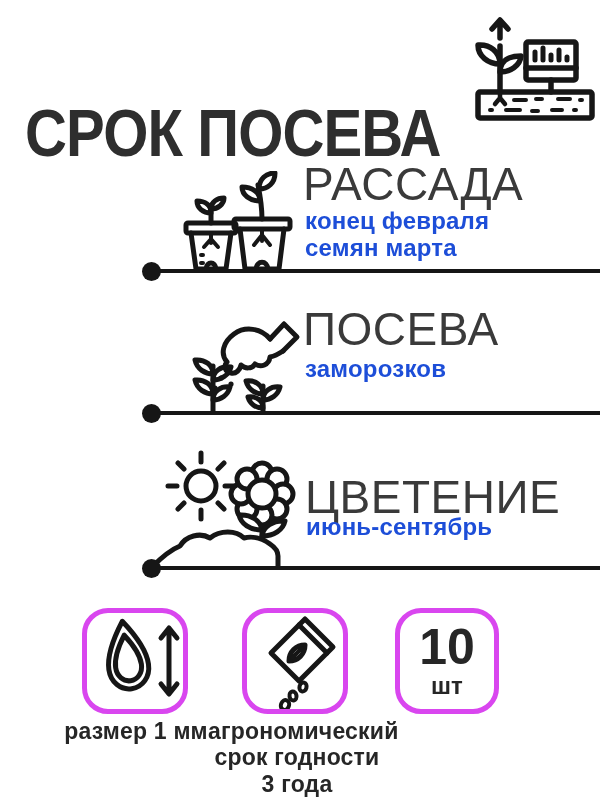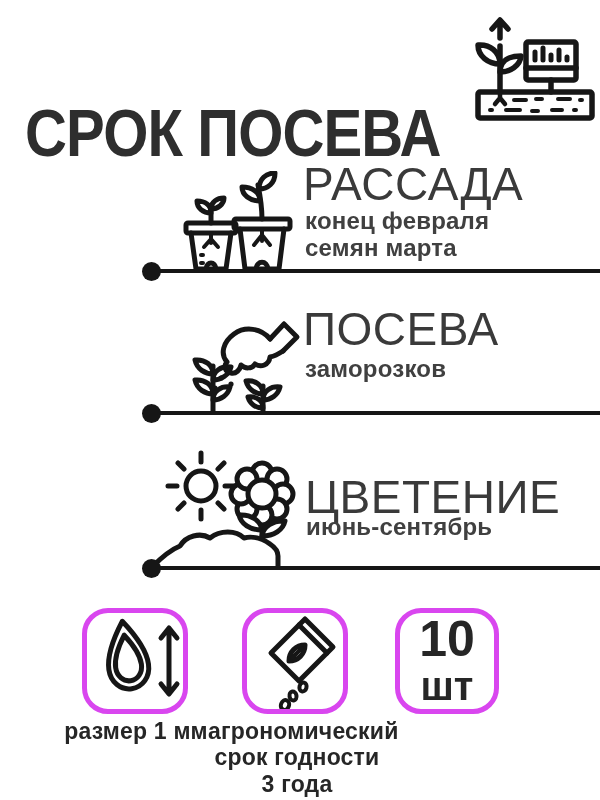--- a/index.html
+++ b/index.html
@@ -12,35 +12,35 @@
     position:absolute;left:25px;top:56px;font-size:66px;font-weight:700;
     color:#2e2e2e;letter-spacing:-1px;line-height:1;white-space:nowrap;
     transform:scaleX(.88);transform-origin:left top;
   }
   .icon svg{display:block;width:100%;height:100%;}
   .sec-heading{
     position:absolute;font-size:46px;font-weight:400;color:#3a3a3a;
     letter-spacing:.5px;line-height:1;white-space:nowrap;
   }
   .sec-sub{
-    position:absolute;font-size:24px;font-weight:700;color:#404040;
+    position:absolute;font-size:24px;font-weight:700;color:#1d4ed8;
     line-height:1.12;white-space:nowrap;letter-spacing:.2px;
   }
   .h-line{position:absolute;left:151px;right:0;height:3.5px;background:#161616;}
   .dot{position:absolute;left:142px;width:19px;height:19px;border-radius:50%;background:#161616;}
   .info-box{
     position:absolute;top:608px;height:96px;border:5px solid #d946ef;border-radius:26px;
     background:#fff;display:flex;align-items:center;justify-content:center;
   }
   .caption{
     position:absolute;top:718px;font-size:23px;font-weight:700;color:#262626;
     text-align:center;line-height:1.15;letter-spacing:.2px;
   }
   .count-value{font-size:50px;font-weight:700;color:#262626;line-height:.95;text-align:center;}
-  .count-unit{font-size:40px;font-weight:700;color:#262626;line-height:1;text-align:right;margin-top:3px;}
+  .count-unit{font-size:24px;font-weight:700;color:#262626;line-height:1;text-align:right;margin-top:3px;}
 </style>
 </head>
 <body>
 
 <div class="page">
 
   <h1 class="title">СРОК ПОСЕВА</h1>
 
   <div class="abs icon" style="left:462px;top:12px;width:137px;height:122px;">
     <svg viewBox="0 0 137 122" fill="none" stroke="#161616" stroke-width="5.5" stroke-linecap="round" stroke-linejoin="round">

